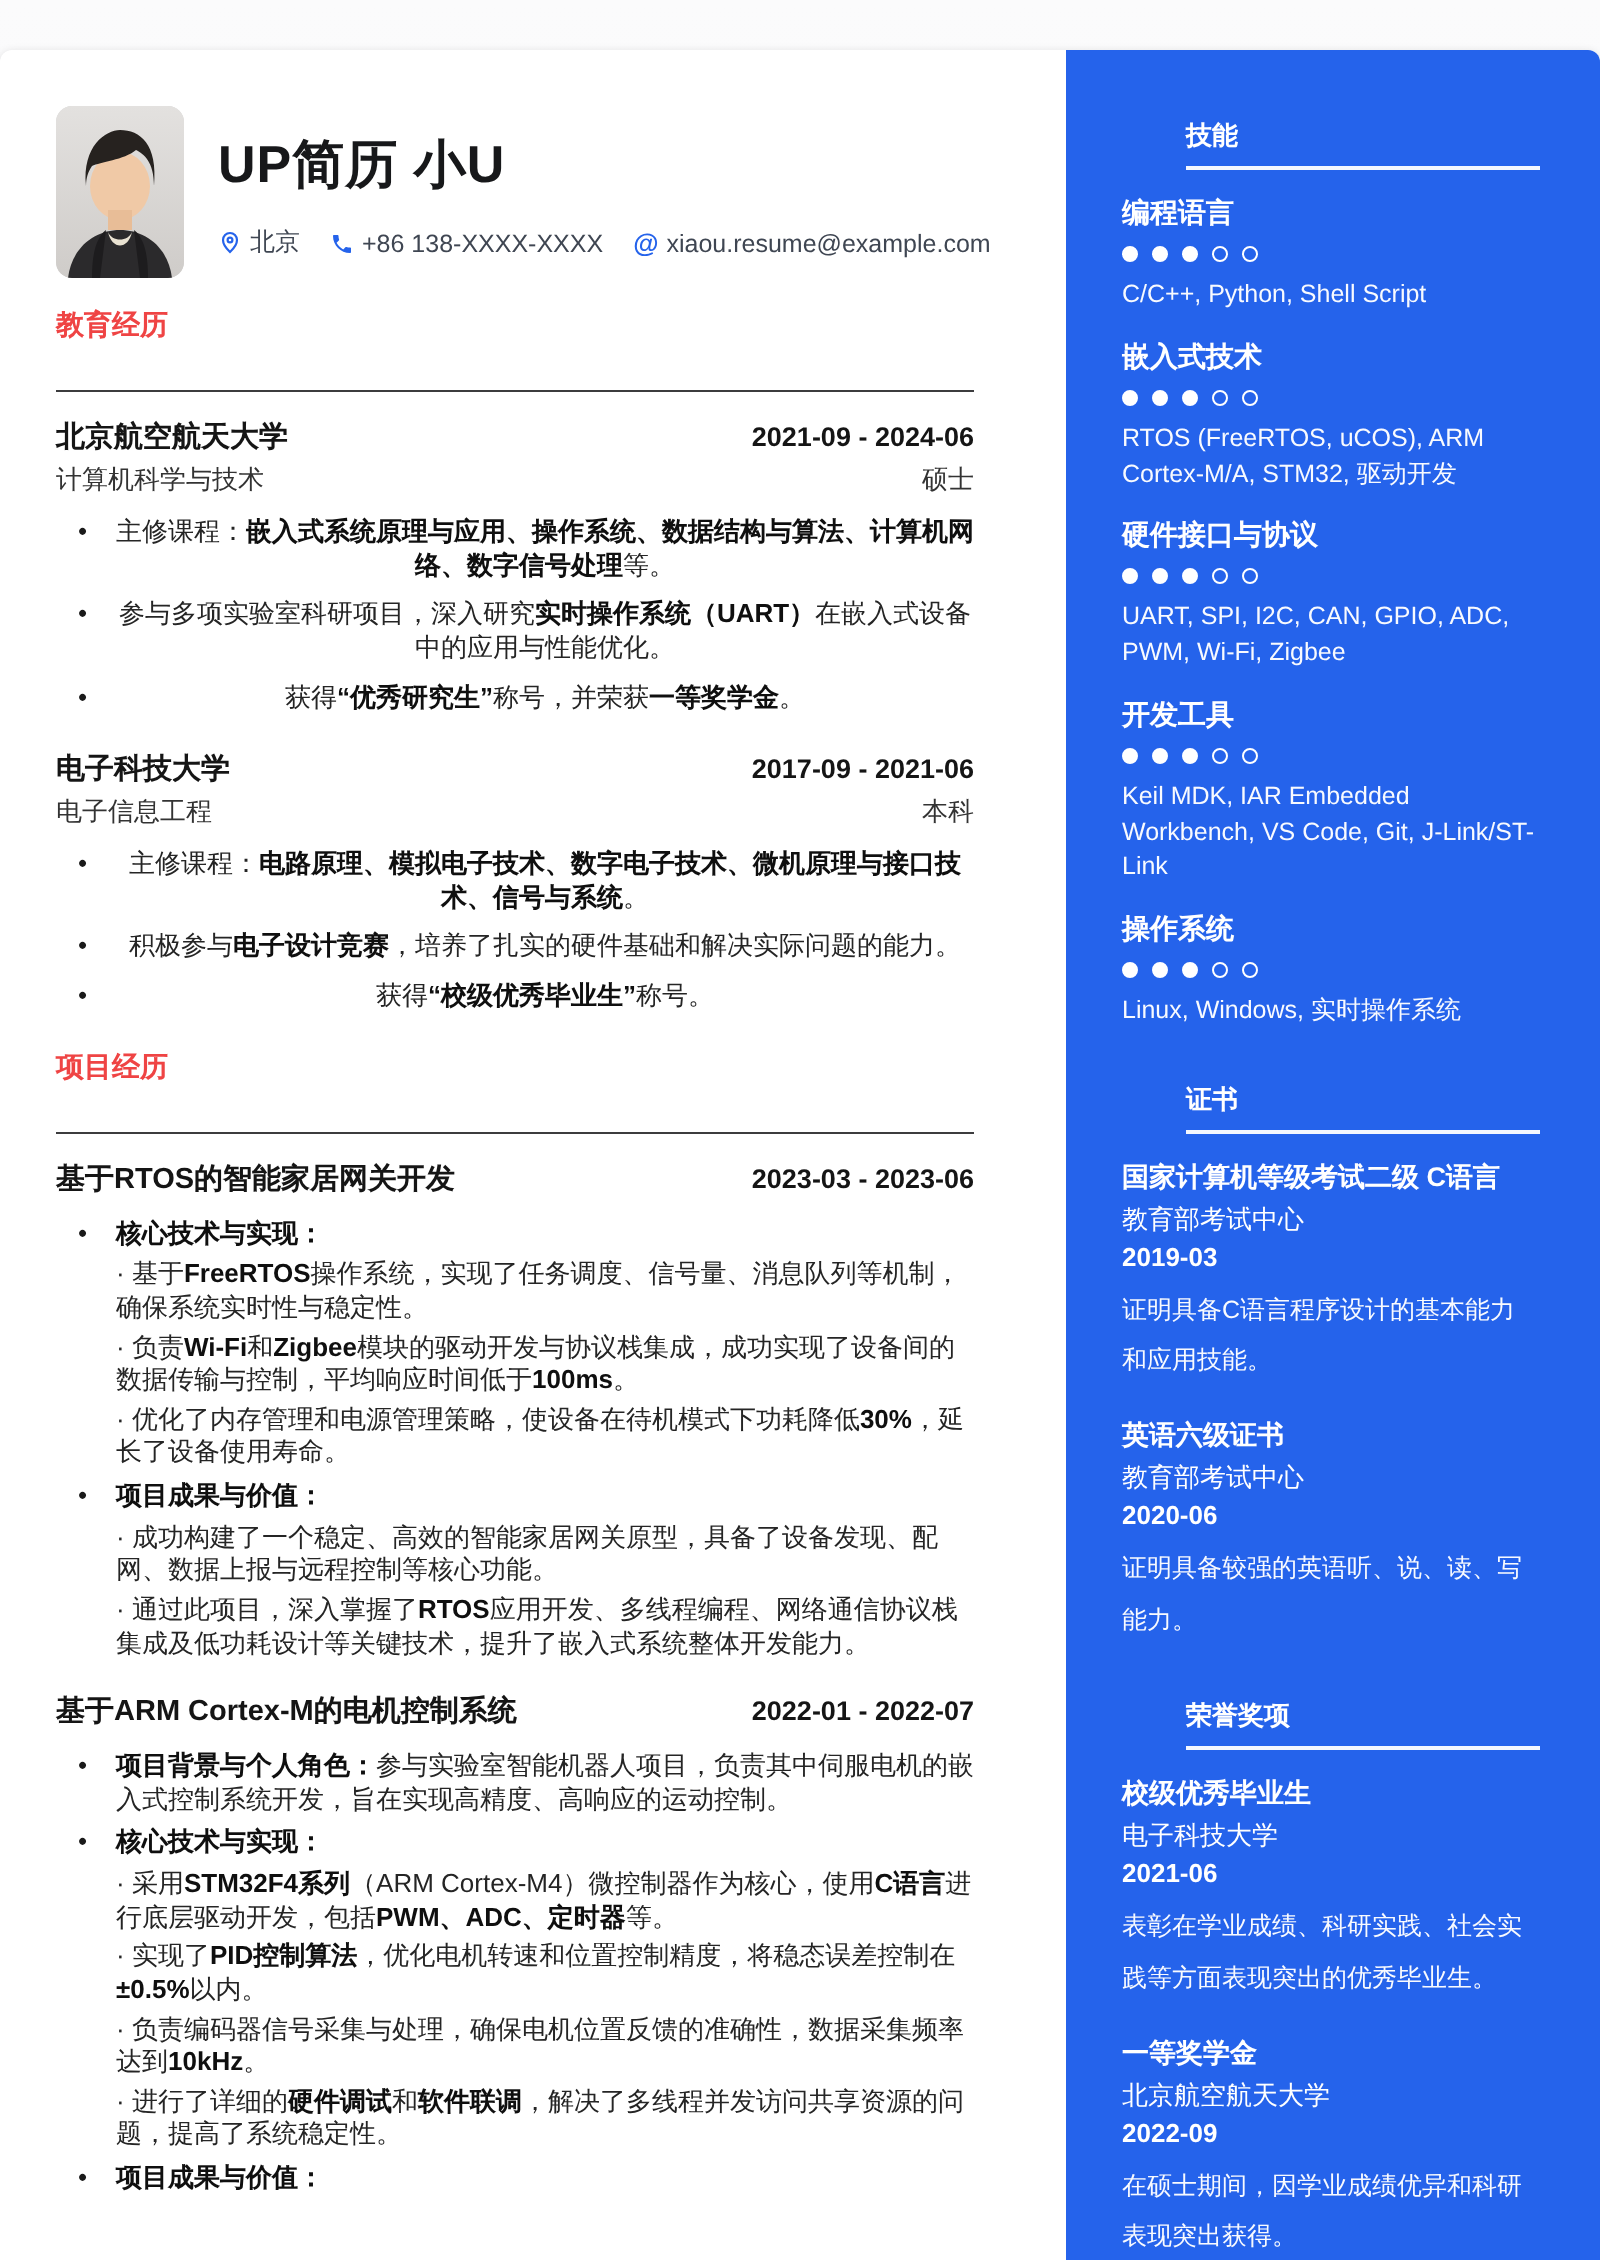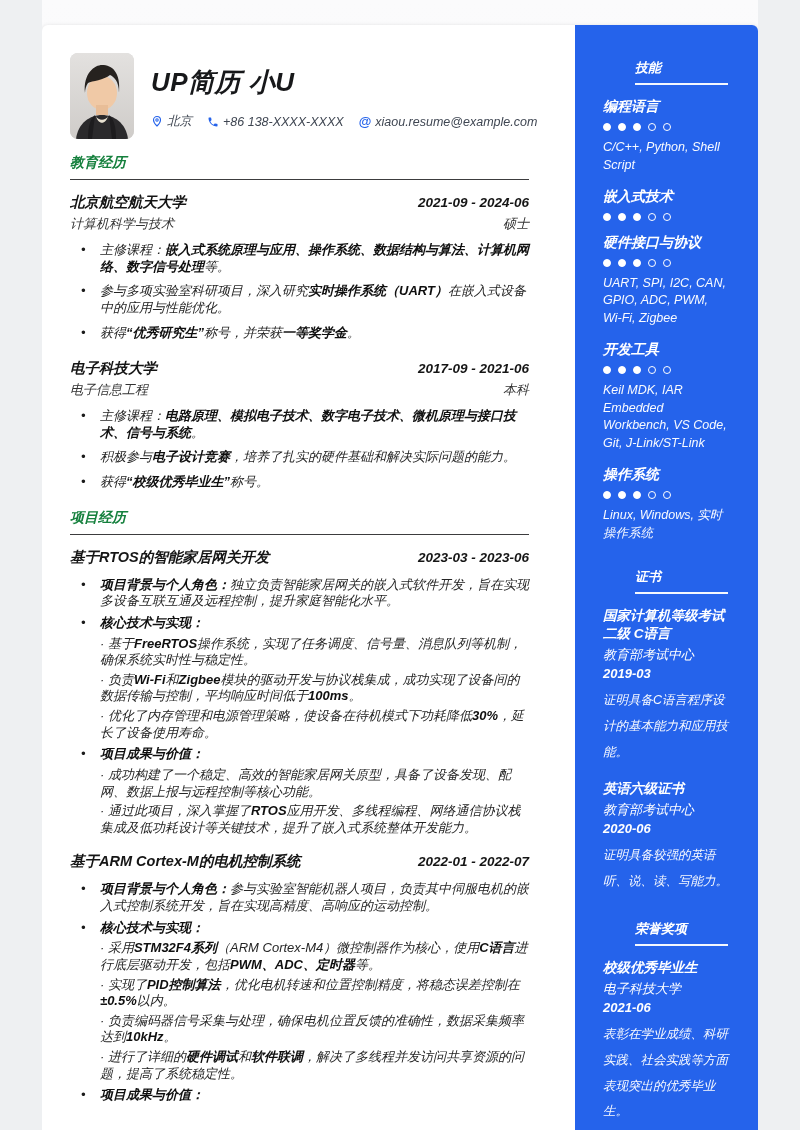--- a/index.html
+++ b/index.html
@@ -1,47 +1,47 @@
 <!DOCTYPE html>
 <html><head>
 <meta charset="utf-8">
 <style>
   * { margin:0; padding:0; box-sizing:border-box; }
   html,body { background:#eef0f2; }
   body { font-family:"Liberation Sans","DejaVu Sans",sans-serif; }
-  .canvas { position:relative; width:716px; height:1130px; overflow:hidden;
-            background:linear-gradient(#fbfbfc,#f2f3f5); margin:0 auto;font-style:italic; }
+  .canvas { position:relative; width:800px; height:1130px; overflow:hidden;
+            background:linear-gradient(#fbfbfc,#f2f3f5); margin:0 auto; }
   .page { position:absolute; top:25px; left:0; right:0; min-height:1300px;
           display:flex; background:#ffffff; border-radius:6px 6px 0 0; overflow:hidden;
           box-shadow:0 1px 5px rgba(0,0,0,.14); }
 
   
   .main { width:533px; padding:28px 46px 40px 28px; color:#252525; }
   .id-row { display:flex; align-items:flex-start; }
   .photo { width:64px; height:86px; border-radius:8px; overflow:hidden; flex:none; background:#d8d8d8; }
   .photo svg { display:block; }
   .id-info { margin-left:17px; padding-top:12px; }
   .name { font-size:26px; font-weight:700; color:#17181a; letter-spacing:.5px; }
   .contact-row { display:flex; align-items:center; gap:15px; margin-top:13px;
                  font-size:12.5px; color:#3f4652; white-space:nowrap; }
   .contact { display:inline-flex; align-items:center; gap:4px; text-decoration:none; color:#3f4652;text-align:right; }
   .contact .cicon { color:#2563eb; display:inline-flex; }
   .at-glyph { color:#2563eb; font-size:13px; font-weight:700; }
 
   .section { margin-top:15px; }
-  .sec-title { font-size:14px; font-weight:700; color:#15803d; padding-bottom:7px;
+  .sec-title { font-size:14px; font-weight:700; color:#ef4444; padding-bottom:23px;
                border-bottom:1.5px solid #3c3c3e; margin-bottom:13px; }
 
   .edu { margin-bottom:18px; }
   .row1 { display:flex; justify-content:space-between; align-items:baseline; }
   .school { font-size:14.5px; font-weight:700; color:#151515; }
   .date { font-size:13.5px; font-weight:700; color:#151515; }
   .row2 { display:flex; justify-content:space-between; font-size:13px; color:#333; margin-top:3px; margin-bottom:9px; }
 
-  .bullet { position:relative; padding-left:30px; font-size:13px; line-height:1.28; margin-bottom:8px; }
+  .bullet { position:relative; padding-left:30px; font-size:13px; line-height:1.28; margin-bottom:8px;text-align:center; }
   .bullet::before { content:"•"; position:absolute; left:11px; top:0; font-size:13px; color:#1a1a1a; }
   .proj { margin-bottom:16px; }
   .proj .row1 { margin-bottom:10px; }
   .blk-bullet { position:relative; padding-left:30px; font-size:13px; line-height:1.28; margin:5px 0 4px; }
   .blk-bullet::before { content:"•"; position:absolute; left:11px; top:0; font-size:13px; color:#1a1a1a; }
   .blk-sub { padding-left:30px; font-size:13px; line-height:1.28; margin-bottom:3px; }
   .b { font-weight:700; color:#0f0f0f; }
 
   
   .sidebar { flex:1; background:#2563eb; color:#ffffff; padding:34px 30px 50px 28px; }
@@ -148,21 +148,20 @@
       </div>
 
       <div class="section">
         <div class="sec-title">项目经历</div>
 
         <div class="proj">
           <div class="row1">
             <span class="school">基于RTOS的智能家居网关开发</span>
             <span class="date">2023-03 - 2023-06</span>
           </div>
-          <div class="blk-bullet"><span class="b">项目背景与个人角色：</span><span>独立负责智能家居网关的嵌入式软件开发，旨在实现多设备互联互通及远程控制，提升家庭智能化水平。</span></div>
           <div class="blk-bullet"><span class="b">核心技术与实现：</span></div>
           <div class="blk-sub"><span>· 基于</span><span class="b">FreeRTOS</span><span>操作系统，实现了任务调度、信号量、消息队列等机制，确保系统实时性与稳定性。</span></div>
           <div class="blk-sub"><span>· 负责</span><span class="b">Wi-Fi</span><span>和</span><span class="b">Zigbee</span><span>模块的驱动开发与协议栈集成，成功实现了设备间的数据传输与控制，平均响应时间低于</span><span class="b">100ms</span><span>。</span></div>
           <div class="blk-sub"><span>· 优化了内存管理和电源管理策略，使设备在待机模式下功耗降低</span><span class="b">30%</span><span>，延长了设备使用寿命。</span></div>
           <div class="blk-bullet"><span class="b">项目成果与价值：</span></div>
           <div class="blk-sub"><span>· 成功构建了一个稳定、高效的智能家居网关原型，具备了设备发现、配网、数据上报与远程控制等核心功能。</span></div>
           <div class="blk-sub"><span>· 通过此项目，深入掌握了</span><span class="b">RTOS</span><span>应用开发、多线程编程、网络通信协议栈集成及低功耗设计等关键技术，提升了嵌入式系统整体开发能力。</span></div>
         </div>
 
         <div class="proj">
@@ -200,20 +199,21 @@
         </div>
         <div class="skill">
           <div class="skill-name">嵌入式技术</div>
           <div class="dots">
               <span class="dot filled"></span>
               <span class="dot filled"></span>
               <span class="dot filled"></span>
               <span class="dot"></span>
               <span class="dot"></span>
             </div>
+          <div class="skill-desc">RTOS (FreeRTOS, uCOS), ARM Cortex-M/A, STM32, 驱动开发</div>
         </div>
         <div class="skill">
           <div class="skill-name">硬件接口与协议</div>
           <div class="dots">
               <span class="dot filled"></span>
               <span class="dot filled"></span>
               <span class="dot filled"></span>
               <span class="dot"></span>
               <span class="dot"></span>
             </div>

